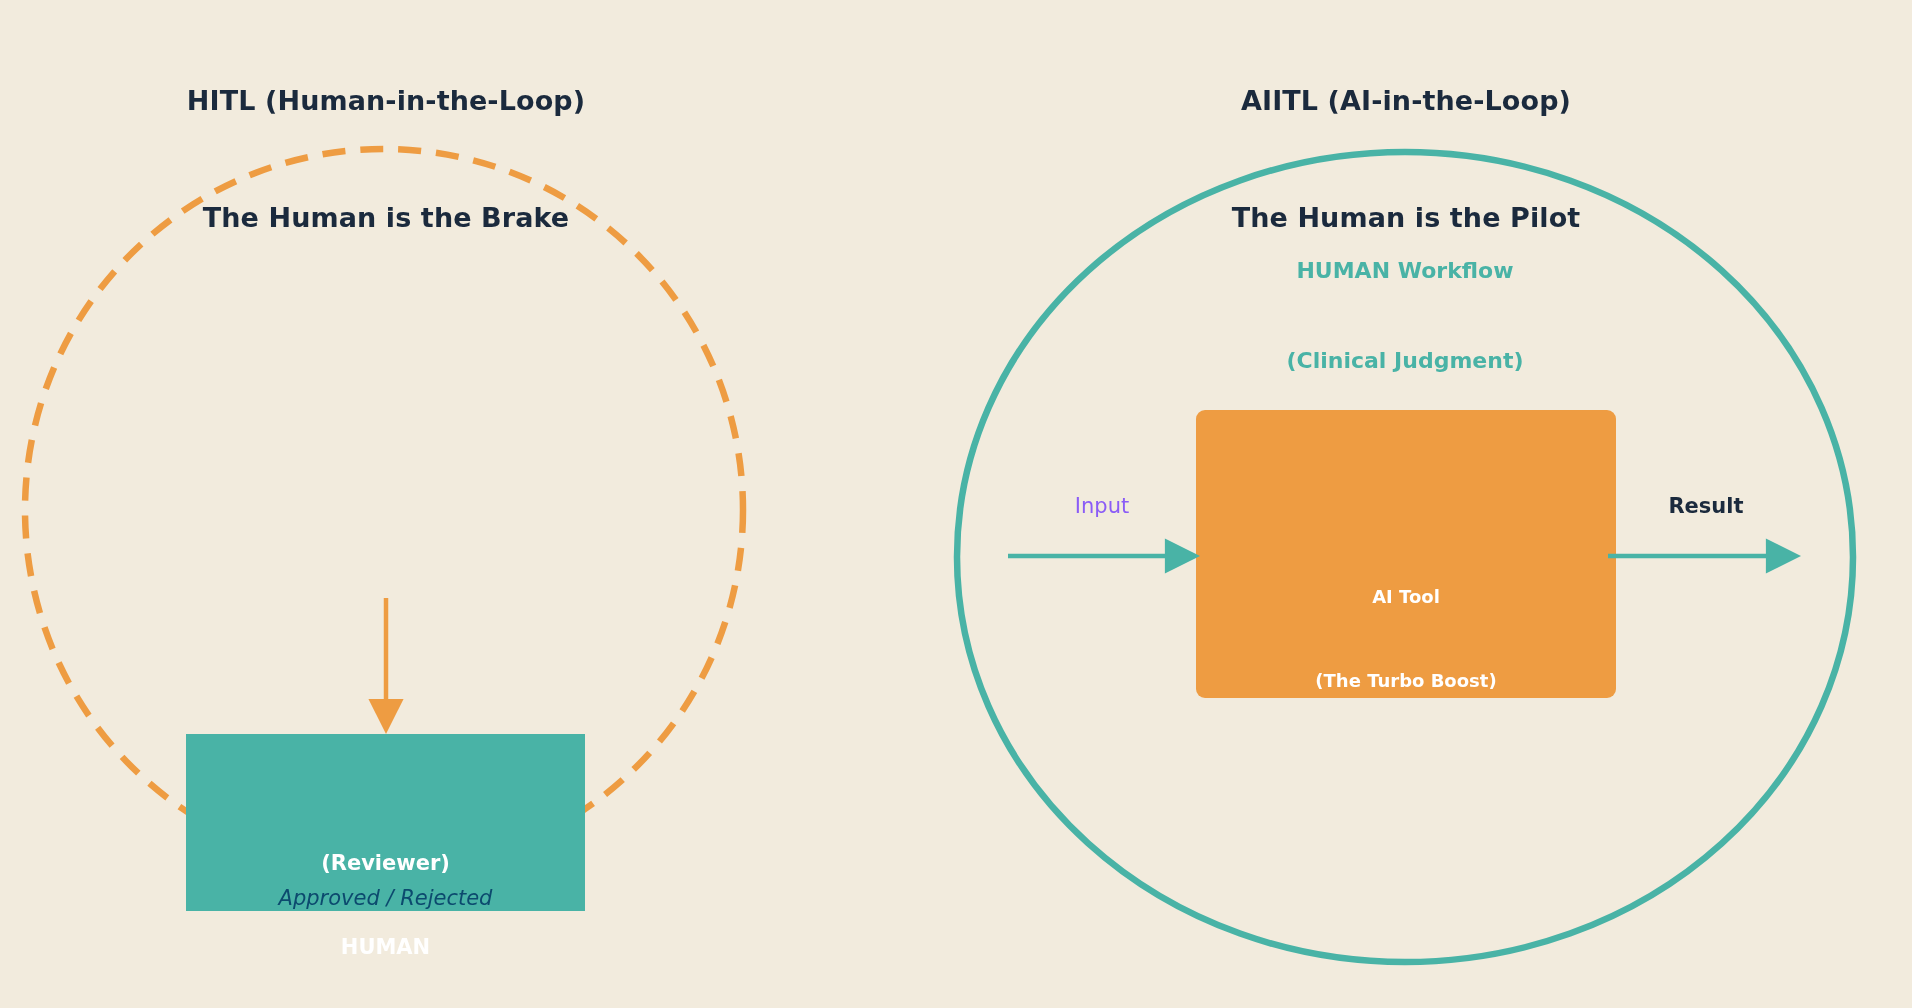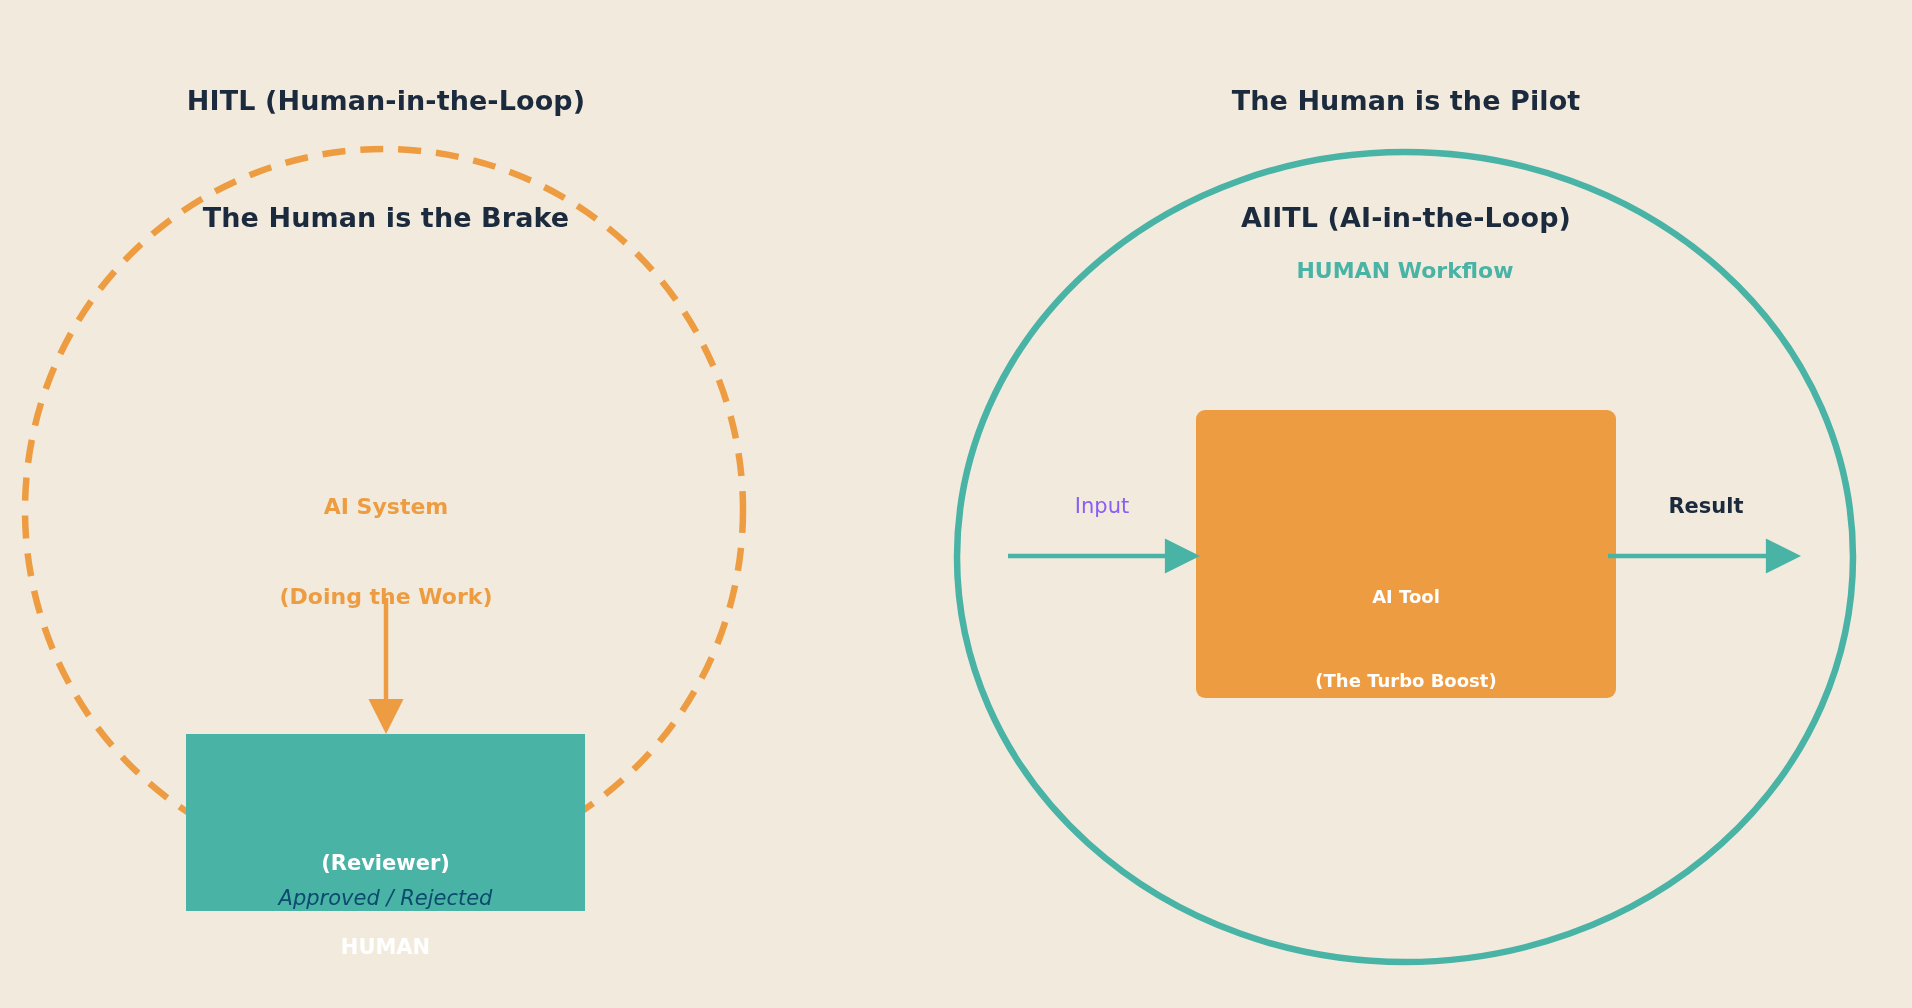--- a/index.html
+++ b/index.html
@@ -131,22 +131,22 @@
 <body>
 
 <div id="stage">
 
   <div class="panel-title" id="title-left">
     <span class="t-line">HITL (Human-in-the-Loop)</span>
     <span class="t-line">The Human is the Brake</span>
   </div>
 
   <div class="panel-title" id="title-right">
+    <span class="t-line">AIITL (AI-in-the-Loop)</span>
     <span class="t-line">The Human is the Pilot</span>
-    <span class="t-line">AIITL (AI-in-the-Loop)</span>
   </div>
 
   <svg id="shapes" viewBox="0 0 1912 1008" width="1912" height="1008" xmlns="http://www.w3.org/2000/svg">
     <defs>
       <marker id="arrow-orange" markerWidth="9" markerHeight="9" refX="4.2" refY="4.5" orient="auto" markerUnits="strokeWidth">
         <path d="M0.4,0.6 L8.2,4.5 L0.4,8.4 Z" fill="#EE9C42"></path>
       </marker>
       <marker id="arrow-teal" markerWidth="9" markerHeight="9" refX="4.2" refY="4.5" orient="auto" markerUnits="strokeWidth">
         <path d="M0.4,0.6 L8.2,4.5 L0.4,8.4 Z" fill="#49B3A6"></path>
       </marker>
@@ -160,34 +160,31 @@
 
     <ellipse cx="1405" cy="557" rx="448" ry="405" fill="none" stroke="#49B3A6" stroke-width="6.5"></ellipse>
 
     <rect x="1196" y="410" width="420" height="288" rx="9" ry="9" fill="#EE9C42"></rect>
 
     <line x1="1008" y1="556" x2="1182" y2="556" stroke="#49B3A6" stroke-width="4.5" marker-end="url(#arrow-teal)"></line>
 
     <line x1="1608" y1="556" x2="1783" y2="556" stroke="#49B3A6" stroke-width="4.5" marker-end="url(#arrow-teal)"></line>
   </svg>
 
-  <div class="lbl" id="ai-system-label">
-    <span class="sub">AI System</span>
-    <span class="sub">(Doing the Work)</span>
-  </div>
 
   <div class="lbl" id="human-box-label">
     <span class="sub">(Reviewer)</span>
     <span class="sub">HUMAN</span>
   </div>
 
   <div class="lbl" id="approved-rejected-label">Approved / Rejected</div>
 
   <div class="lbl" id="human-workflow-label">
     <span class="sub">HUMAN Workflow</span>
+    <span class="sub">(Clinical Judgment)</span>
   </div>
 
   <div class="lbl" id="ai-tool-label">
     <span class="sub">AI Tool</span>
     <span class="sub">(The Turbo Boost)</span>
   </div>
 
   <div class="lbl" id="input-label">Input</div>
   <div class="lbl" id="result-label">Result</div>
 

